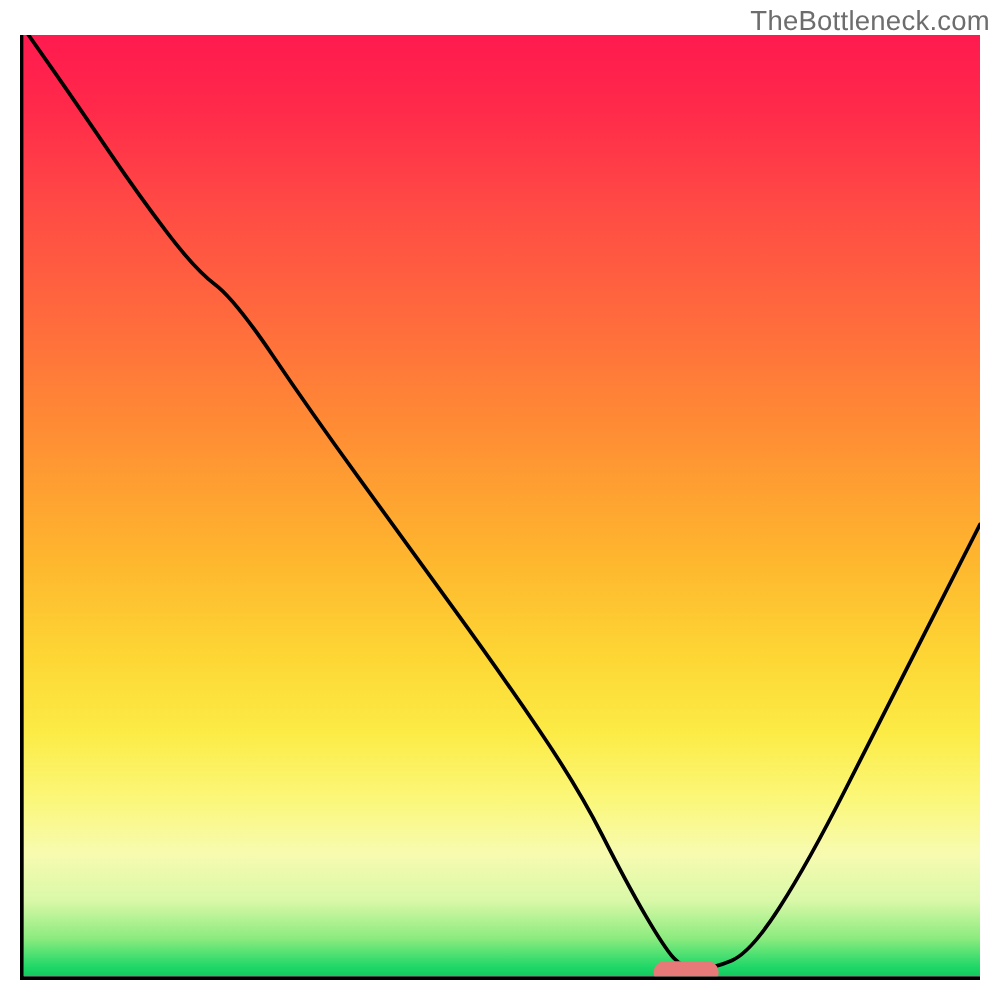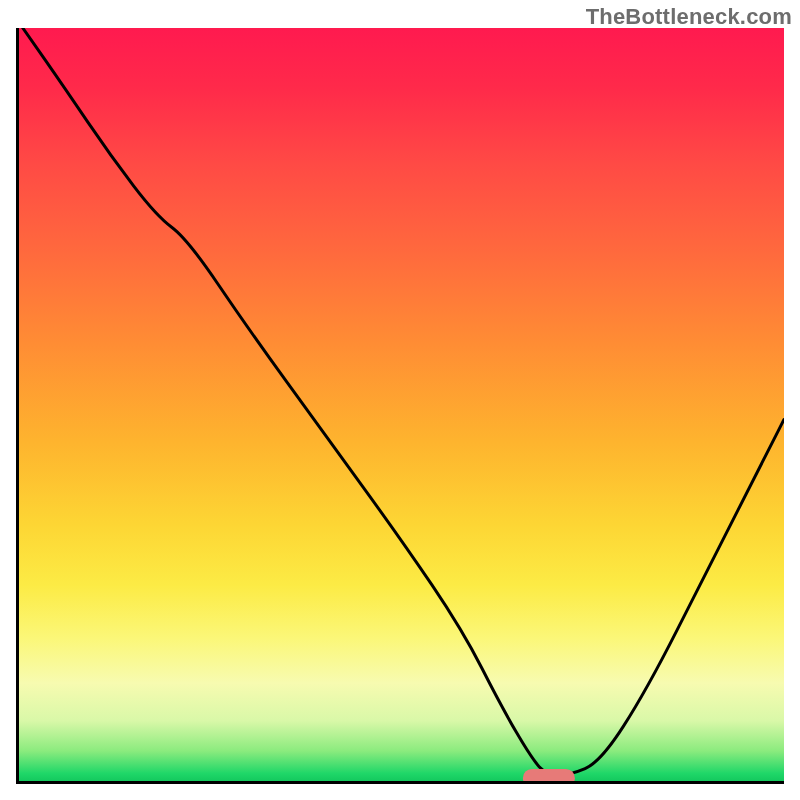--- a/index.html
+++ b/index.html
@@ -14,21 +14,21 @@
   .wrap {
     position: relative;
     width: 800px;
     height: 800px;
   }
   .watermark {
     position: absolute;
     top: 4px;
     right: 8px;
     font-size: 22px;
-    font-weight: 700;
+    font-weight: 400;
     color: #6d6d6d;
     letter-spacing: 0.2px;
   }
   .plot-box {
     position: absolute;
     left: 16px;
     top: 28px;
     width: 768px;
     height: 756px;
     box-sizing: border-box;

